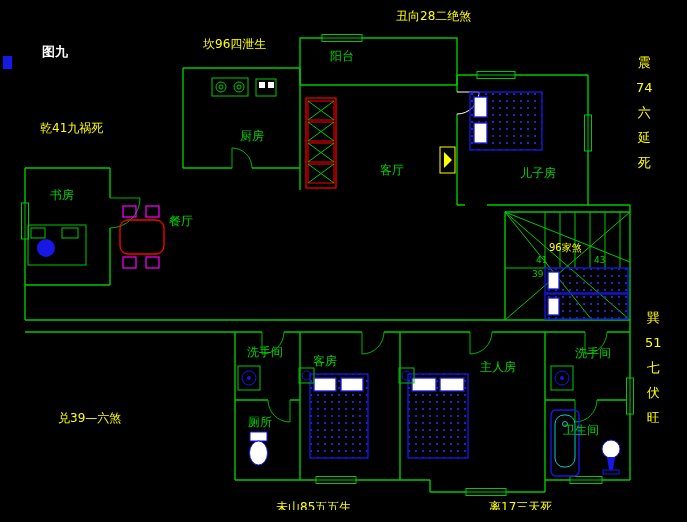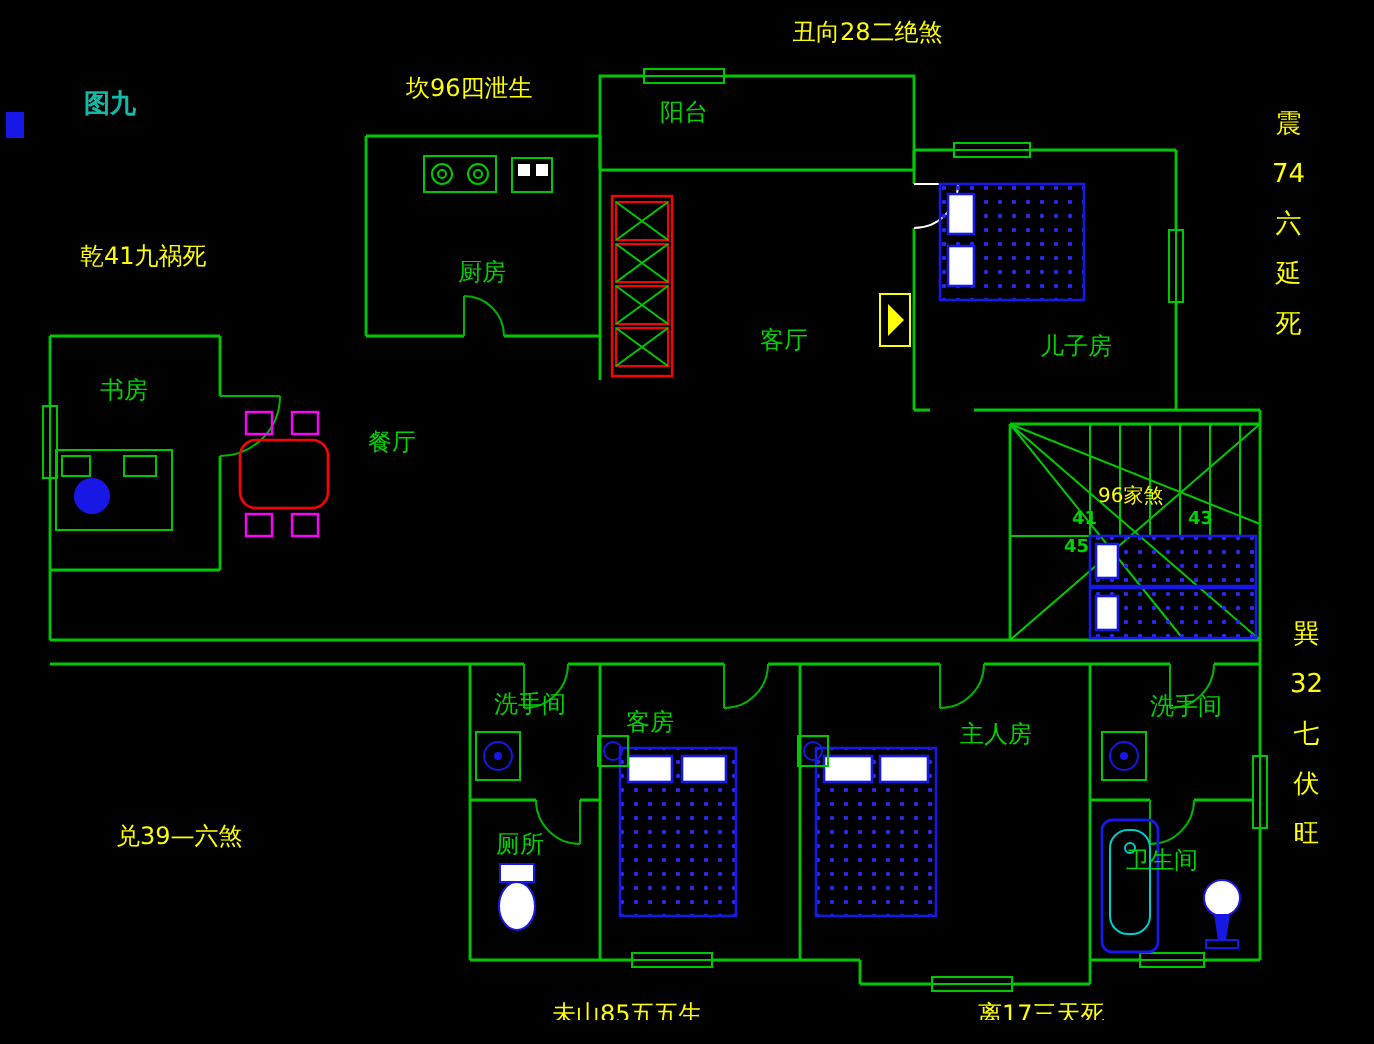--- a/index.html
+++ b/index.html
@@ -3,22 +3,22 @@
 <meta charset="utf-8">
 <style>
   html,body{margin:0;padding:0;background:#000;}
   .canvas{position:relative;width:687px;height:510px;background:#000;overflow:hidden;
           font-family:"DejaVu Sans",sans-serif;}
   .plan{position:absolute;left:0;top:0;}
   .lbl{position:absolute;white-space:nowrap;}
   .ann{color:#ffff00;font-size:12px;}
   .ann.small{font-size:10px;text-align:right;}
   .room{color:#00d400;font-size:12px;}
-  .num{color:#00d400;font-size:9px;font-weight:bold;}
-  .fig{color:#14b8a6;font-weight:bold;font-size:13px;}
+  .num{color:#00d400;font-size:9px;}
+  .fig{color:#ffffff;font-weight:bold;font-size:13px;}
   .vcol{position:absolute;}
   .vcol span{display:block;text-align:center;line-height:25px;color:#ffff00;font-size:13px;}
 </style>
 </head>
 <body>
 
 <div class="canvas">
 
   <svg class="plan" width="687" height="522" viewBox="0 0 687 522">
     <defs>
@@ -192,36 +192,36 @@
 
   <div class="vcol" style="left:636px;top:50px">
     <span>震</span>
     <span>74</span>
     <span>六</span>
     <span>延</span>
     <span>死</span>
   </div>
   <div class="vcol" style="left:645px;top:305px">
     <span>巽</span>
-    <span>32</span>
+    <span>51</span>
     <span>七</span>
     <span>伏</span>
     <span>旺</span>
   </div>
 
   <div class="lbl num" style="left:536px;top:255px">41</div>
-  <div class="lbl num" style="left:532px;top:269px">45</div>
+  <div class="lbl num" style="left:532px;top:269px">39</div>
   <div class="lbl num" style="left:594px;top:255px">43</div>
 
   <div class="lbl room" style="left:330px;top:48px">阳台</div>
-  <div class="lbl room" style="left:229px;top:128px">厨房</div>
+  <div class="lbl room" style="left:240px;top:128px">厨房</div>
   <div class="lbl room" style="left:380px;top:162px">客厅</div>
   <div class="lbl room" style="left:520px;top:165px">儿子房</div>
   <div class="lbl room" style="left:50px;top:187px">书房</div>
-  <div class="lbl room" style="left:184px;top:213px">餐厅</div>
+  <div class="lbl room" style="left:169px;top:213px">餐厅</div>
   <div class="lbl room" style="left:247px;top:344px">洗手间</div>
   <div class="lbl room" style="left:313px;top:353px">客房</div>
   <div class="lbl room" style="left:575px;top:345px">洗手间</div>
   <div class="lbl room" style="left:480px;top:359px">主人房</div>
   <div class="lbl room" style="left:248px;top:414px">厕所</div>
   <div class="lbl room" style="left:563px;top:422px">卫生间</div>
 
 </div>
 
 </body></html>

